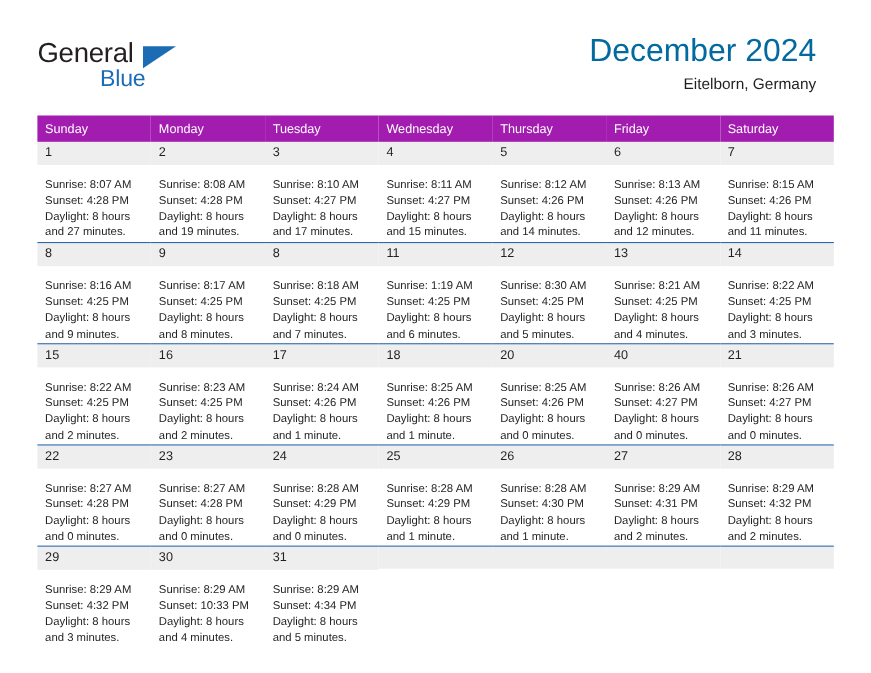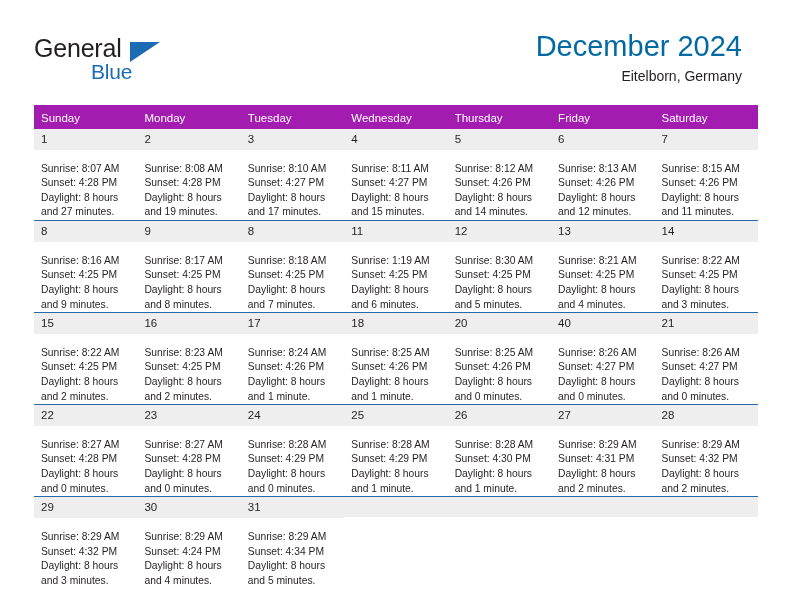--- a/index.html
+++ b/index.html
@@ -440,21 +440,21 @@
             <div>Sunrise: 8:29 AM</div>
             <div>Sunset: 4:32 PM</div>
             <div>Daylight: 8 hours</div>
             <div>and 3 minutes.</div>
           </div>
         </td>
         <td>
           <div class="daynum">30</div>
           <div class="details">
             <div>Sunrise: 8:29 AM</div>
-            <div>Sunset: 4:24 PM</div>
+            <div>Sunset: 10:33 PM</div>
             <div>Daylight: 8 hours</div>
             <div>and 4 minutes.</div>
           </div>
         </td>
         <td>
           <div class="daynum">31</div>
           <div class="details">
             <div>Sunrise: 8:29 AM</div>
             <div>Sunset: 4:34 PM</div>
             <div>Daylight: 8 hours</div>

